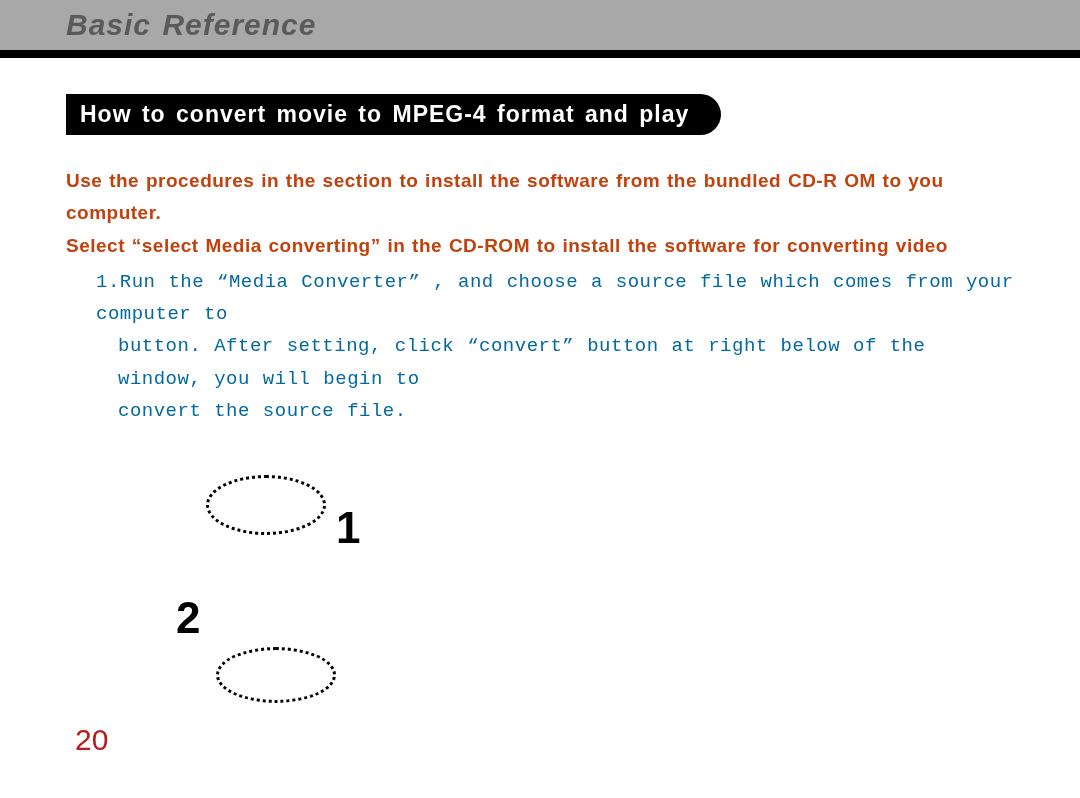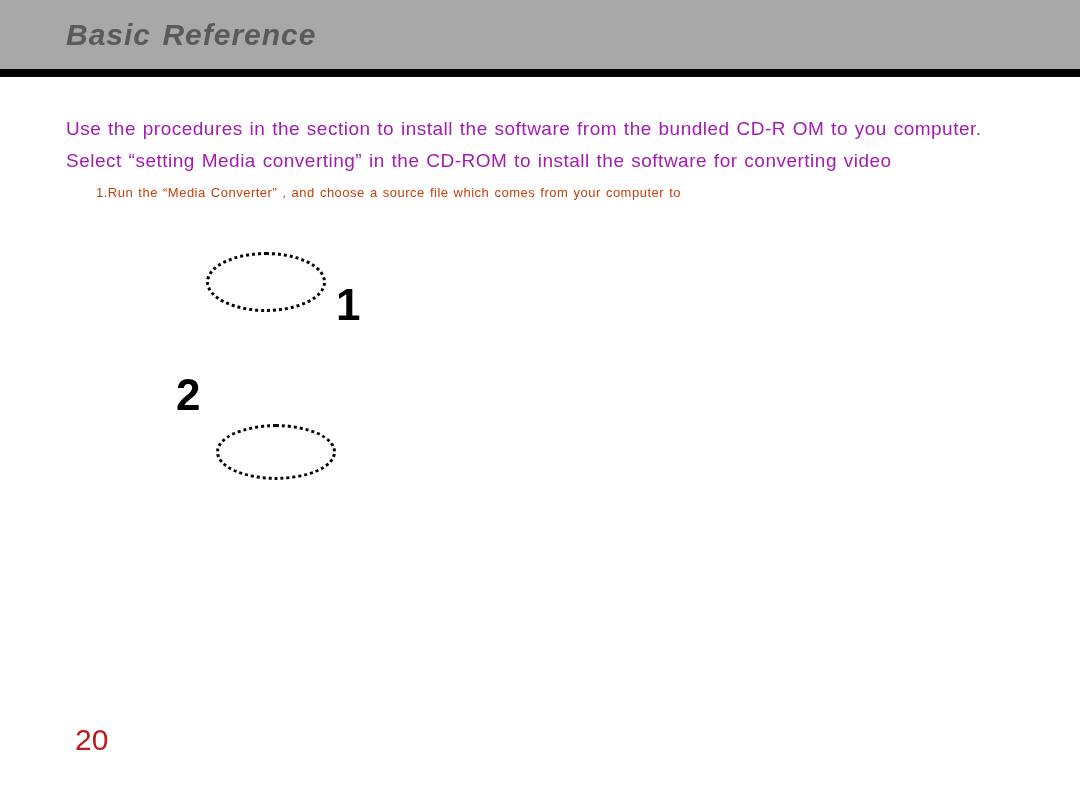--- a/index.html
+++ b/index.html
@@ -10,21 +10,21 @@
     body {
       width: 1080px;
       height: 798px;
       background: #ffffff;
       font-family: Arial, Helvetica, sans-serif;
       position: relative;
       overflow: hidden;
     }
     .header-band {
       width: 100%;
-      height: 69px;
+      height: 50px;
       background: #a8a8a8;
       position: relative;
       display: flex;
       align-items: center;
     }
     .header-title {
       font-style: italic;
       font-weight: bold;
       font-size: 30px;
       color: #5a5a5a;
@@ -52,30 +52,32 @@
       padding: 7px 32px 7px 14px;
       border-top-right-radius: 22px;
       border-bottom-right-radius: 22px;
       margin-bottom: 30px;
     }
     .intro-paragraph {
       font-size: 19px;
       line-height: 1.7;
       letter-spacing: 0.5px;
       word-spacing: 1px;
-      color: #a21caf;
+      color: #c2410c;
       margin-bottom: 4px;
+      font-weight: bold;
     }
     .numbered-list {
       padding-left: 30px;
-      font-size: 13px;
+      font-size: 19px;
       line-height: 1.7;
       letter-spacing: 0.5px;
       word-spacing: 1px;
-      color: #c2410c;
+      color: #0369a1;
+      font-family: Liberation Mono, monospace;
     }
     .list-number {
       display: inline;
     }
     .list-body {
       display: inline;
     }
     .list-continuation {
       padding-left: 22px;
       display: block;
@@ -142,28 +144,31 @@
   </style>
 </head>
 <body>
 
 <div class="header-band">
   <div class="header-title">Basic Reference</div>
 </div>
 <div class="header-rule"></div>
 
 <div class="content">
+  <div class="section-pill">How to convert movie to MPEG-4 format and play</div>
 
   <div class="intro-paragraph">
     <span>Use the procedures in the section to install the software from the bundled CD-R OM to you computer.</span><br>
-    <span>Select “setting Media converting” in the CD-ROM to install the software for converting video</span><br>
+    <span>Select “select Media converting” in the CD-ROM to install the software for converting video</span><br>
   </div>
 
   <div class="numbered-list">
     <span class="list-number">1.</span><span class="list-body">Run the “Media Converter” , and choose a source file which comes from your computer to</span>
+    <span class="list-continuation">button. After setting, click “convert” button at right below of the window, you will begin to</span>
+    <span class="list-continuation">convert the source file.</span>
   </div>
 
   <div class="diagram">
     <div class="dotted-ellipse ellipse-1"></div>
     <div class="callout-num num-1">1</div>
     <div class="callout-num num-2">2</div>
     <div class="dotted-ellipse ellipse-2"></div>
   </div>
 </div>
 

